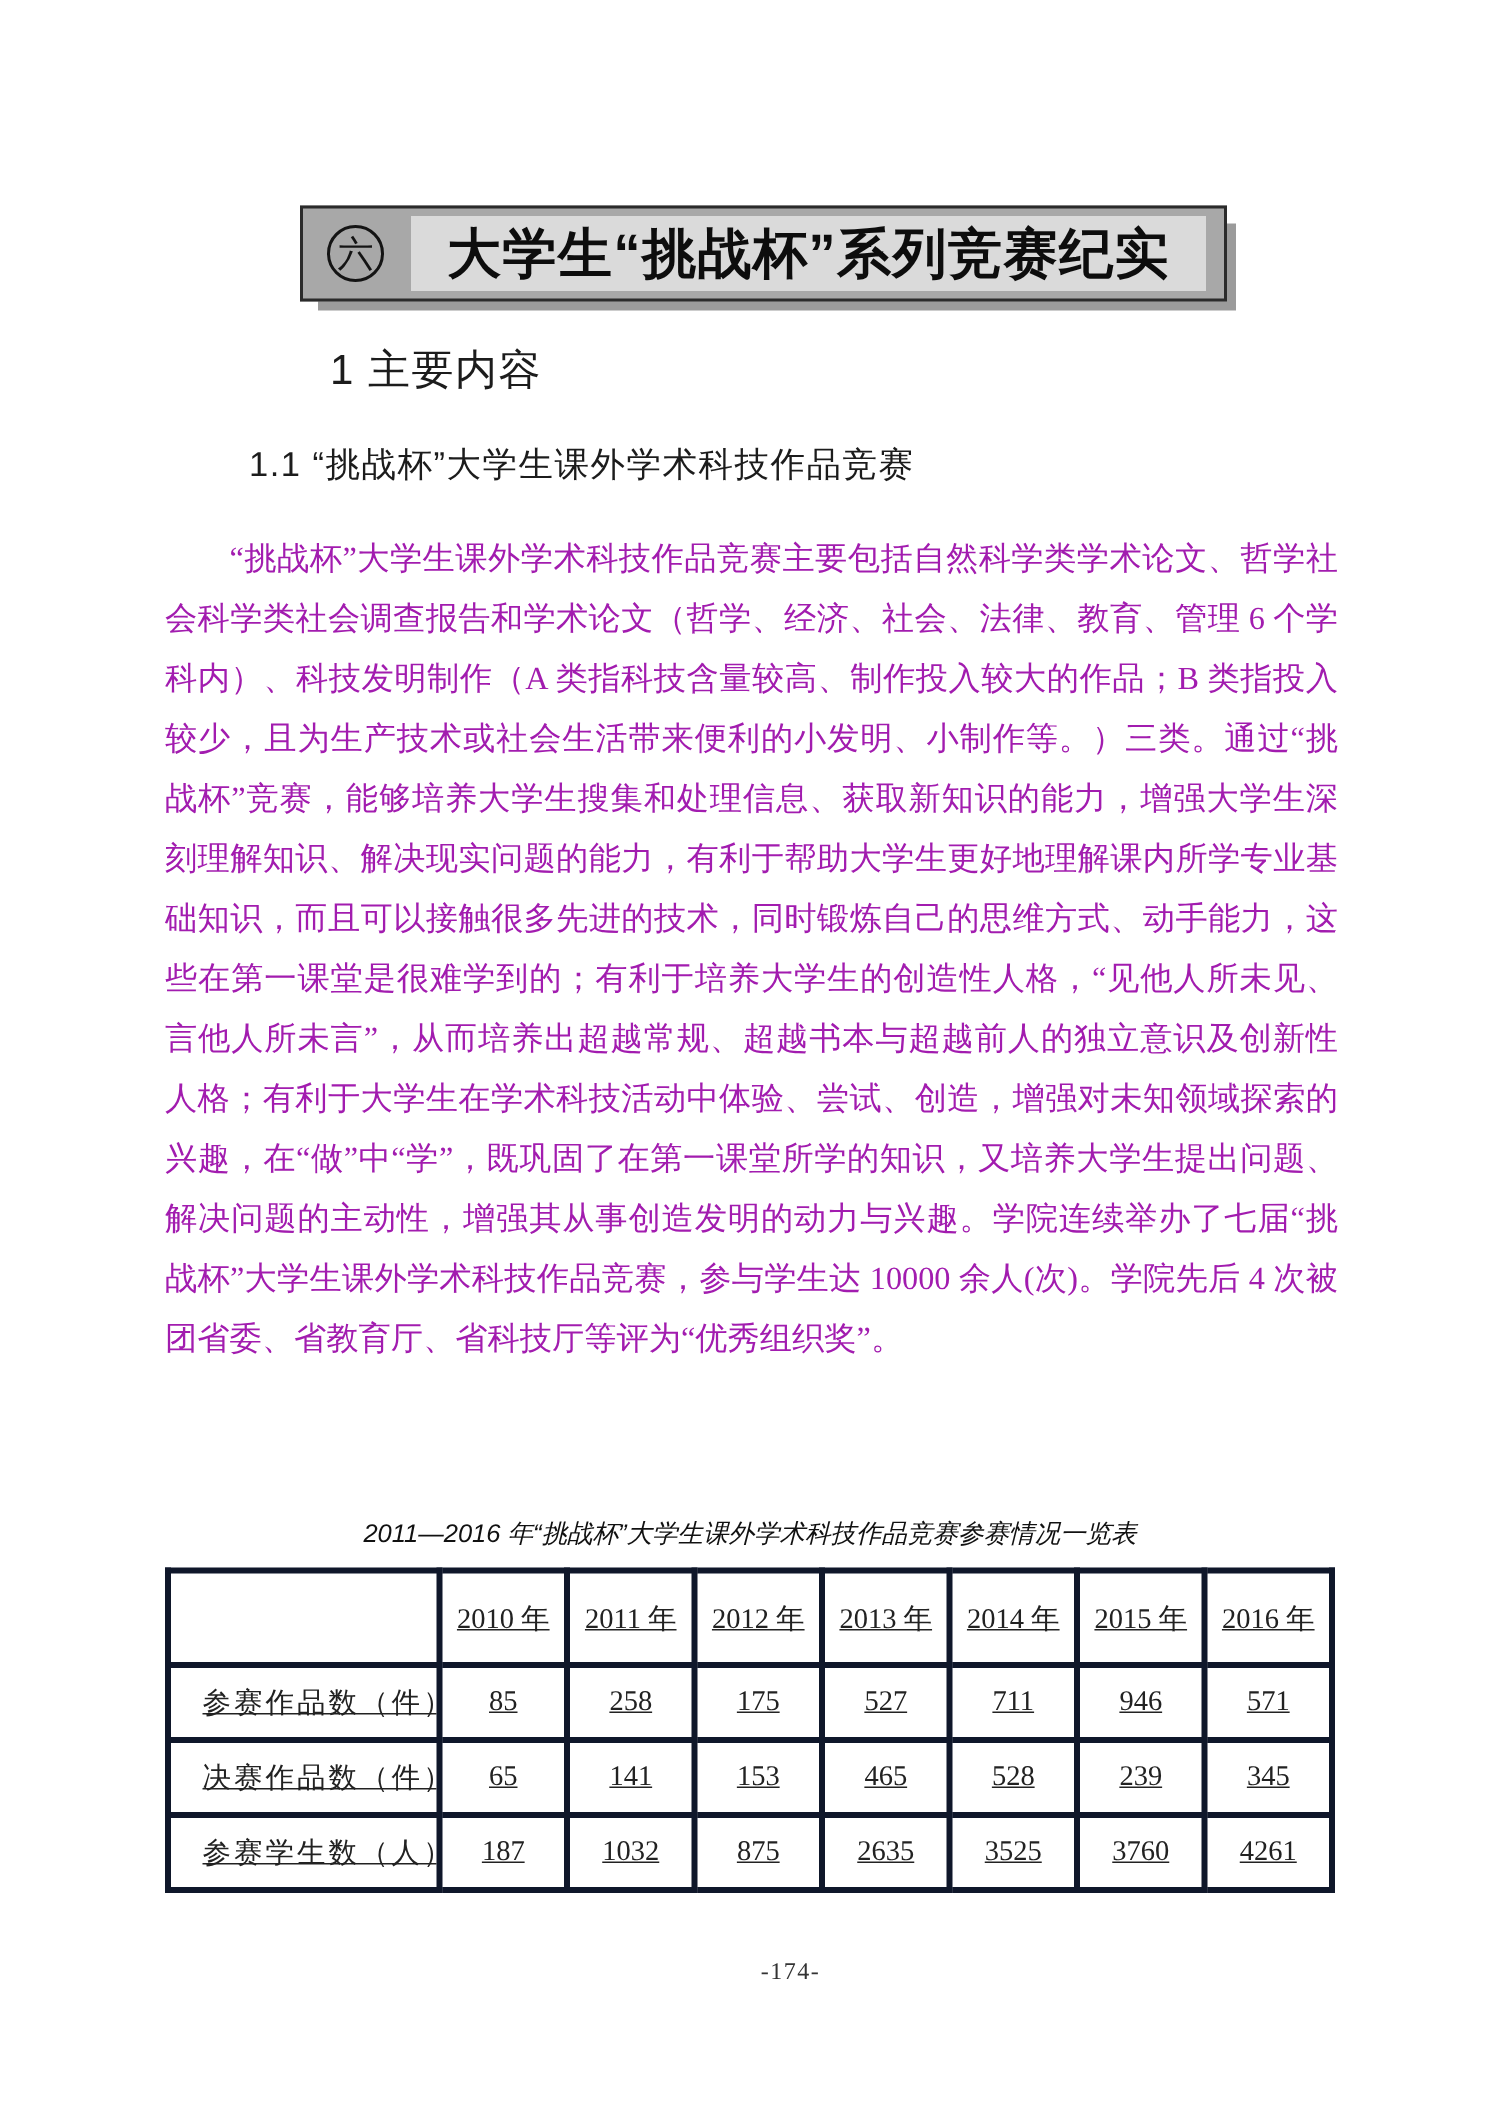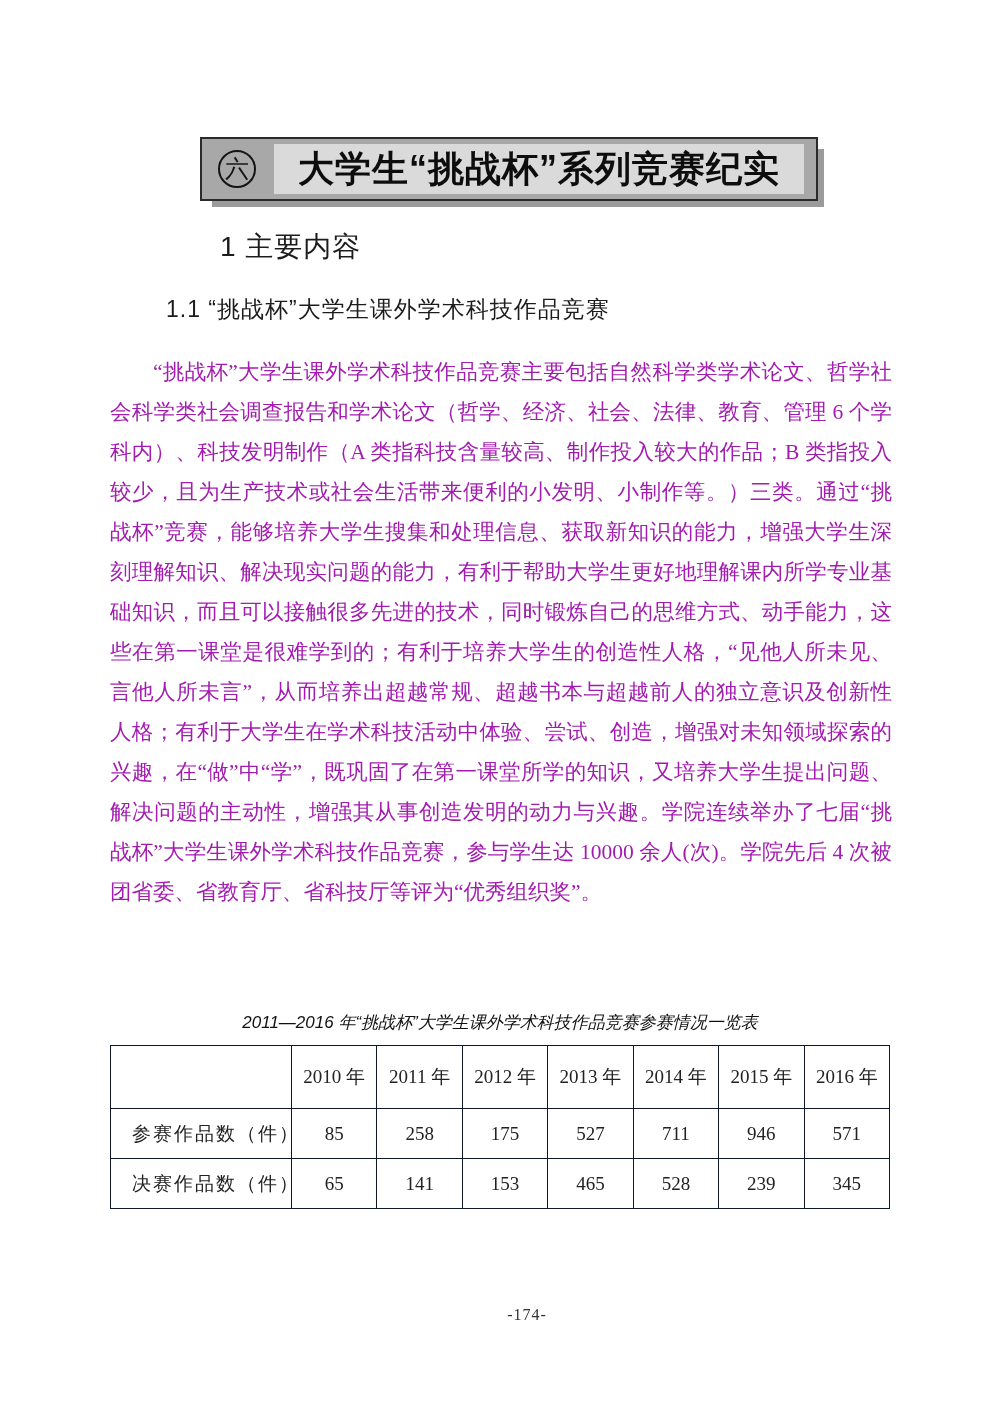--- a/index.html
+++ b/index.html
@@ -63,23 +63,23 @@
     font-size:17px; color:#111111;font-style:italic;
   }
   table.data {
     position:absolute; left:110px; top:1045px; width:780px;
     border-collapse:collapse;
     font-size:19px; color:#222222;
     table-layout:fixed;
   }
   table.data col.lbl { width:181px; }
   table.data th, table.data td {
-    border:1px solid #0f172a;
+    border:4px solid #0f172a;
     text-align:center; font-weight:normal;
-    overflow:hidden; white-space:nowrap;
+    overflow:hidden; white-space:nowrap;text-decoration:underline;
   }
   table.data thead th { height:63px; }
   table.data tbody td, table.data tbody th { height:50px; }
   table.data tbody th.rowlabel {
     text-align:left; padding-left:21px; letter-spacing:2px;
   }
 
   
   .footer {
     position:absolute; left:0; top:1306px; width:1000px;
@@ -144,18 +144,28 @@
       <tr>
         <th class="rowlabel">决赛作品数（件）</th>
         <td>65</td>
         <td>141</td>
         <td>153</td>
         <td>465</td>
         <td>528</td>
         <td>239</td>
         <td>345</td>
       </tr>
+      <tr>
+        <th class="rowlabel">参赛学生数（人）</th>
+        <td>187</td>
+        <td>1032</td>
+        <td>875</td>
+        <td>2635</td>
+        <td>3525</td>
+        <td>3760</td>
+        <td>4261</td>
+      </tr>
     </tbody>
   </table>
 
   <div class="footer">-174-</div>
 
 </div>
 
 </body></html>

